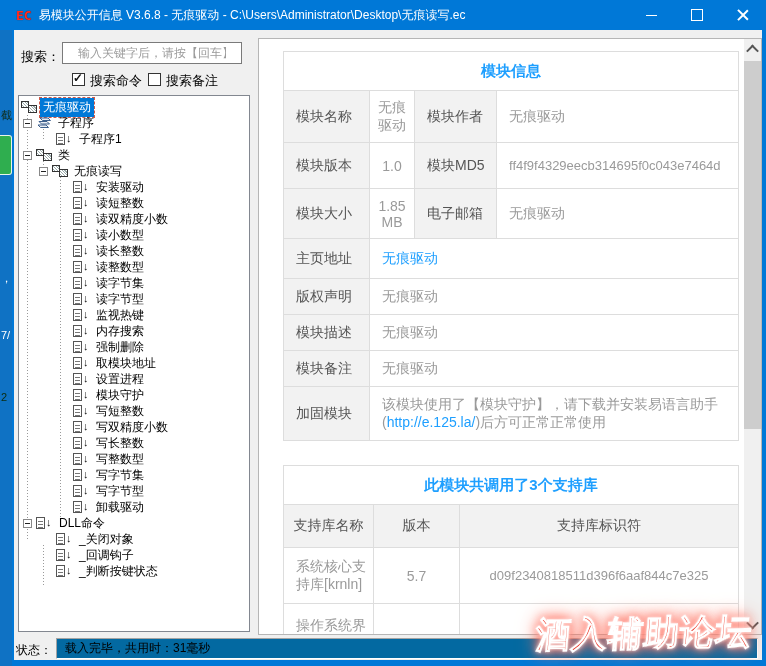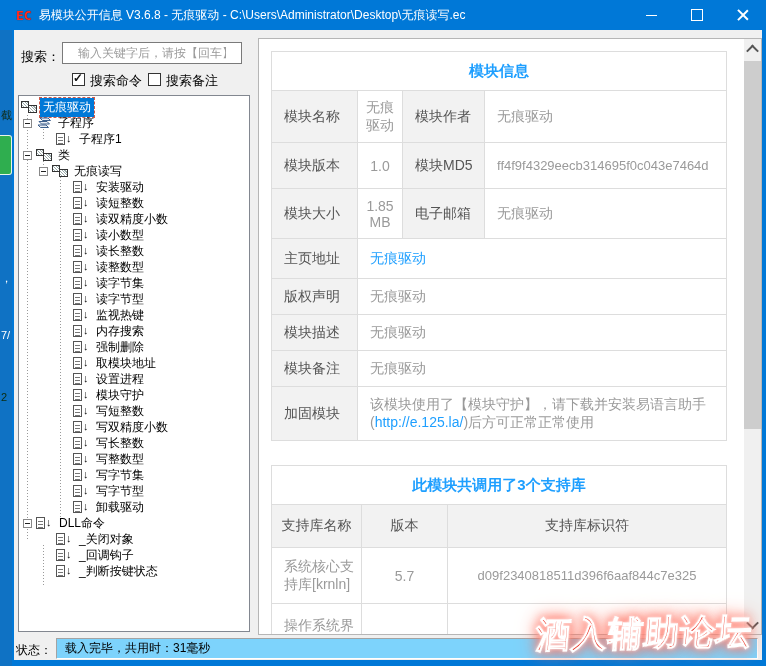--- a/index.html
+++ b/index.html
@@ -56,27 +56,27 @@
                   background-image:repeating-linear-gradient(to bottom,transparent 0 2px,#777 2px 3px);background-size:5px 9px;
                   background-position:1px 1px;background-repeat:no-repeat;}
   .ic-doc::after{content:"↓";position:absolute;left:10px;top:-1px;font-size:11px;line-height:13px;font-weight:bold;color:#111;}
   .ic-layers{display:inline-block;width:16px;min-width:16px;height:13px;}
   .guide{position:absolute;width:1px;background:repeating-linear-gradient(to bottom,#9a9a9a 0 1px,transparent 1px 3px);z-index:1;}
 
   
   .statusbar{position:absolute;left:14px;top:636px;width:748px;height:23px;background:#f0f0f0;display:flex;align-items:flex-end;z-index:3;}
   .status-label{font-size:12px;color:#000;padding:0 4px 0 2px;}
   .status-field{flex:1;height:19px;border:1px solid #a3a3a3;border-right-color:#fff;border-bottom-color:#fff;
-                background:#7dd3fc;font-size:12px;color:#000;display:flex;align-items:center;padding-left:8px;margin-right:4px;}
+                background:#0369a1;font-size:12px;color:#000;display:flex;align-items:center;padding-left:8px;margin-right:4px;}
 
   
   .webview{position:absolute;left:258px;top:38px;width:504px;height:597px;background:#fff;border:1px solid #b6b6b6;
            box-sizing:border-box;overflow:hidden;z-index:2;}
   table{border-collapse:collapse;table-layout:fixed;}
-  .t1,.t2{width:456px;margin-left:12px;}
+  .t1,.t2{width:456px;margin-left:24px;}
   .t1{margin-top:12px;} .t2{margin-top:24px;}
   td,th{border:1px solid #ddd;font-size:14px;font-weight:normal;overflow:hidden;}
   .ttl{color:#1e9fff;font-weight:bold;text-align:center;font-size:15px;height:36px;background:#fff;}
   .lab{background:#f2f2f2;color:#555;padding:6px 6px 6px 12px;text-align:left;}
   .val{color:#9a9a9a;padding:6px 8px 6px 12px;text-align:left;}
   .cen{text-align:center;padding:6px 4px;}
   .nowrap{white-space:nowrap;font-size:13px;}
   .lk{color:#1e9fff;text-decoration:none;cursor:pointer;}
   .t2 th{background:#f2f2f2;color:#555;text-align:center;height:40px;}
   .t2 .name{color:#9a9a9a;padding:6px 6px 6px 12px;}

